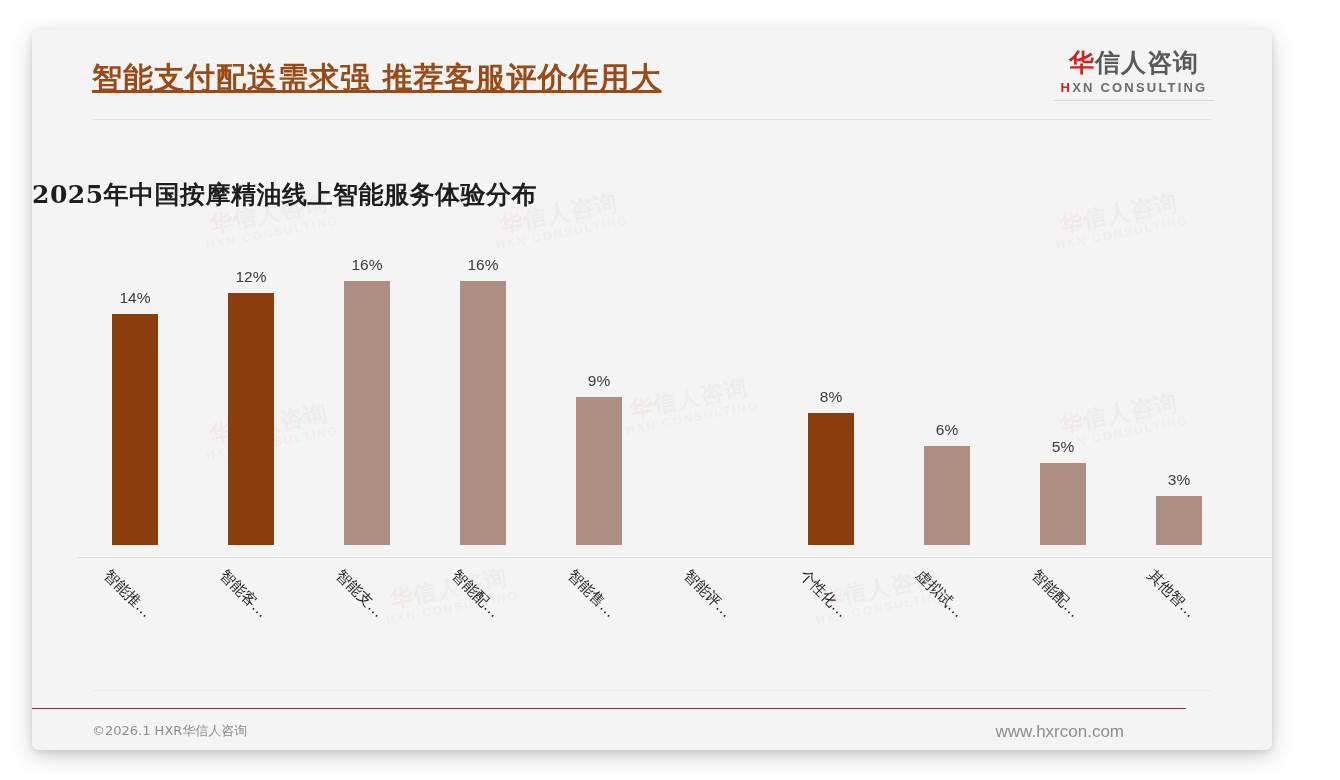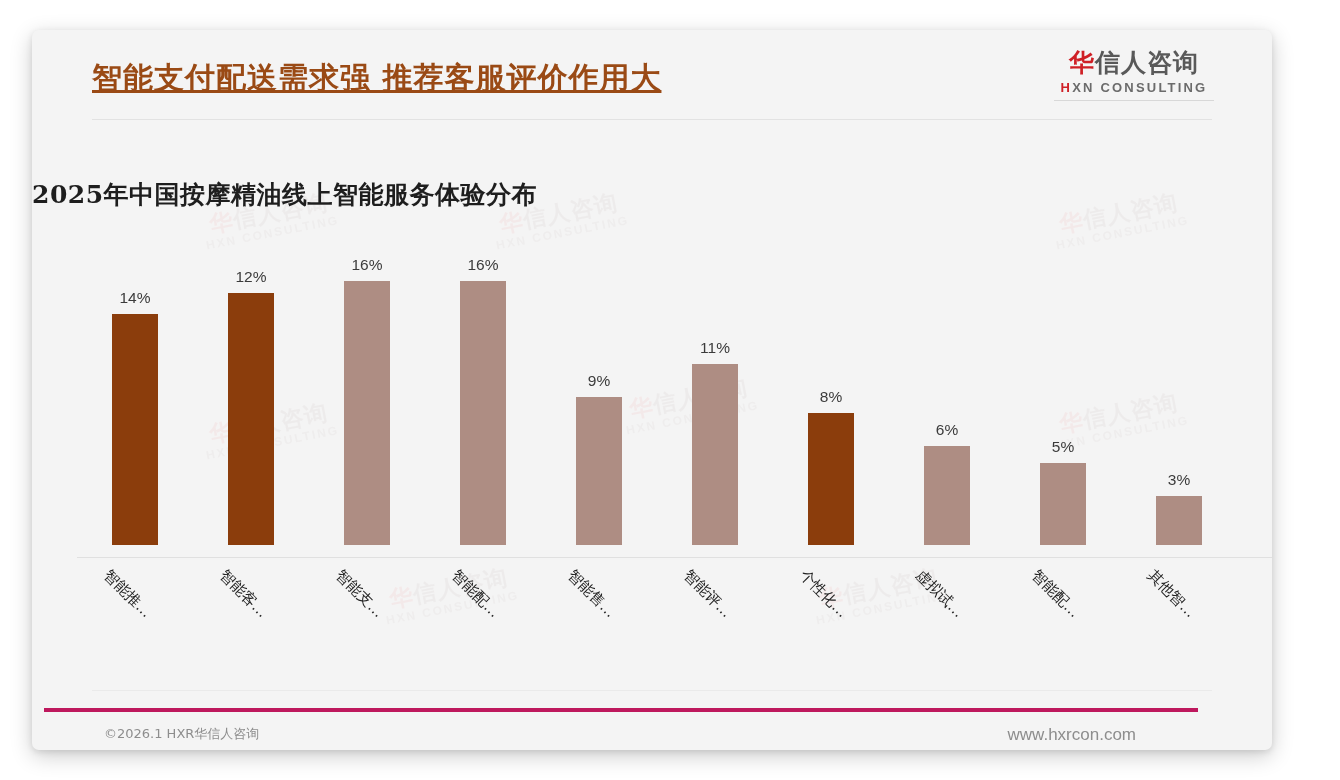--- a/index.html
+++ b/index.html
@@ -191,25 +191,25 @@
     left: 75px;
     top: 684px;
     font-family: "DejaVu Sans", "Liberation Sans", sans-serif;
     font-size: 13px;
     color: #4a4a4a;
     white-space: nowrap;
   }
 
   #footer {
     position: absolute;
-    left: 12px;
+    left: 0;
     bottom: 0;
     width: 1154px;
     height: 42px;
-    border-top: 4px solid #be185d;
+    border-top: 1px solid #be185d;
   }
   #footer-left {
     position: absolute;
     left: 60px;
     top: 13px;
     font-family: "DejaVu Sans", "Liberation Sans", sans-serif;
     font-size: 13px;
     color: #8d8d8d;
     white-space: nowrap;
   }
@@ -292,25 +292,20 @@
         </div>
       </div>
       <div class="bar-slot" style="left: 348px; width: 116px;">
         <div class="bar" style="height: 264px; background: rgb(174, 141, 131);">
           <div class="bar-label">16%</div>
         </div>
       </div>
       <div class="bar-slot" style="left: 464px; width: 116px;">
         <div class="bar" style="height: 148.5px; background: rgb(174, 141, 131);">
           <div class="bar-label">9%</div>
-        </div>
-      </div>
-      <div class="bar-slot" style="left: 580px; width: 116px;">
-        <div class="bar" style="height: 181.5px; background: rgb(174, 141, 131);">
-          <div class="bar-label">11%</div>
         </div>
       </div>
       <div class="bar-slot" style="left: 696px; width: 116px;">
         <div class="bar" style="height: 132px; background: rgb(139, 61, 12);">
           <div class="bar-label">8%</div>
         </div>
       </div>
       <div class="bar-slot" style="left: 812px; width: 116px;">
         <div class="bar" style="height: 99px; background: rgb(174, 141, 131);">
           <div class="bar-label">6%</div>

